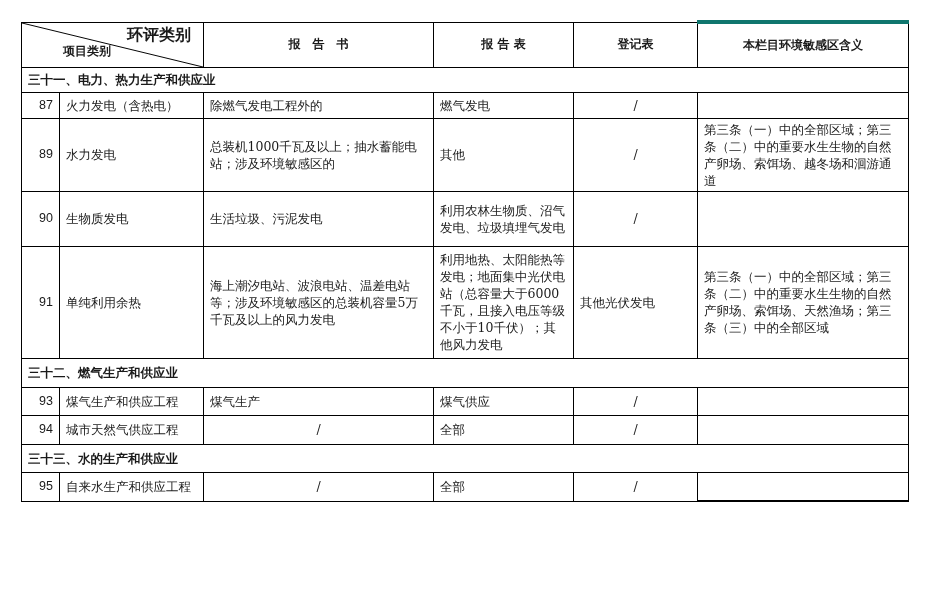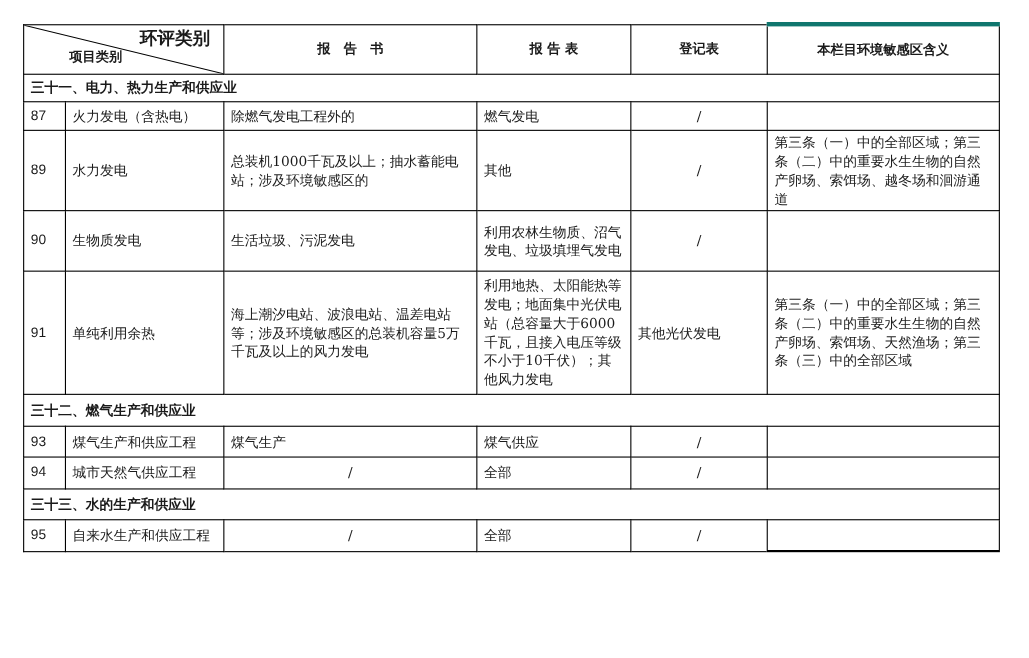--- a/index.html
+++ b/index.html
@@ -7,21 +7,21 @@
          font-family:"DejaVu Serif","Liberation Serif",serif; color:#1a1a1a; }
   table { position:absolute; left:21px; top:20px; border-collapse:collapse;
           table-layout:fixed; width:887px; font-size:12.5px; }
   td { border:1px solid #000; padding:2px 6px; vertical-align:middle; line-height:17px; }
   .hdr td { font-family:"DejaVu Sans","Liberation Sans",sans-serif; font-weight:bold; text-align:center; font-size:12px; }
   .diag { position:relative; padding:0; height:44px; }
   .diag svg { position:absolute; left:0; top:0; width:100%; height:100%; }
   .diag .tr { position:absolute; right:12px; top:3px; font-weight:bold; font-family:"DejaVu Sans",sans-serif; font-size:16px; }
   .diag .bl { position:absolute; left:12px; bottom:6px; font-weight:bold; font-family:Liberation Mono, monospace; font-size:12px;margin-left:29px; }
   .sec td { font-family:"DejaVu Sans","Liberation Sans",sans-serif; font-weight:bold; padding-left:6px; }
-  .num { text-align:left; font-family:"Liberation Sans","DejaVu Sans",sans-serif; }
+  .num { text-align:right; font-family:"Liberation Sans","DejaVu Sans",sans-serif; }
   .c { text-align:center; }
   .thick-top { border-top:4px solid #0f766e; }
   .thick-bot { border-bottom:2px solid #000; }
 </style>
 </head>
 <body>
 
 <table>
   <colgroup>
     <col style="width:38px">

